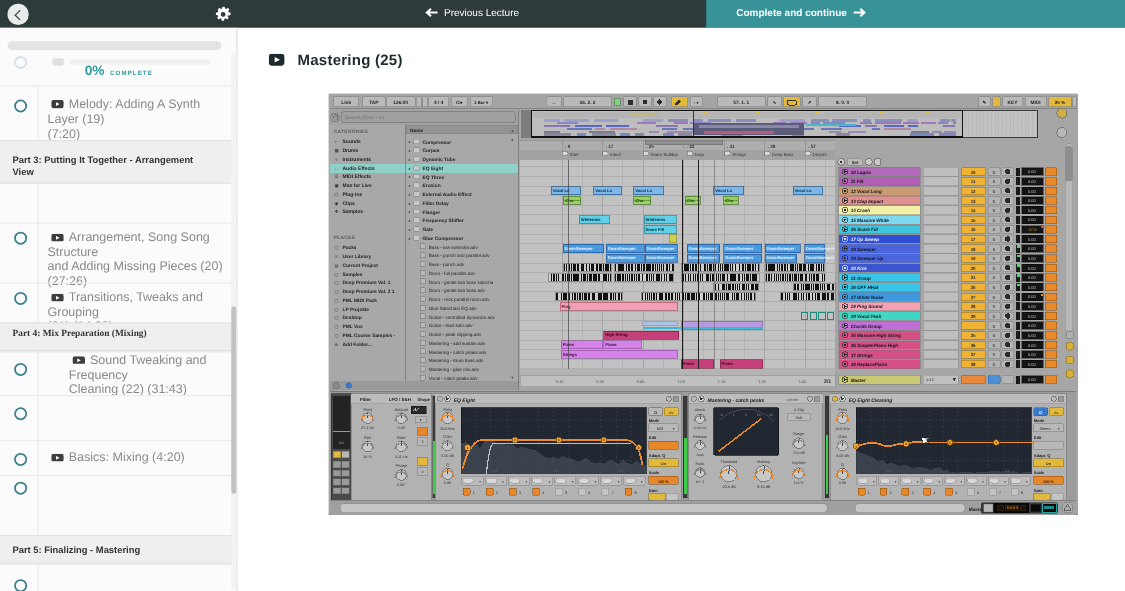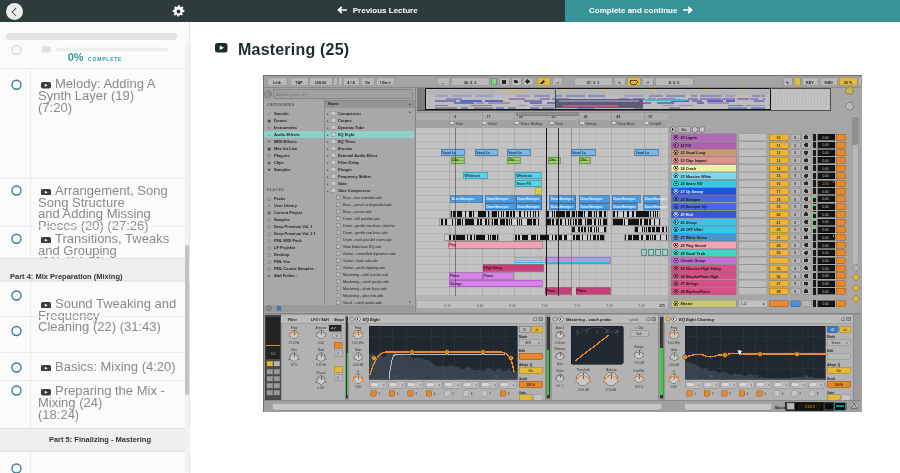--- a/index.html
+++ b/index.html
@@ -1,36 +1,36 @@
 <!DOCTYPE html>
 <html><head><meta charset="utf-8">
 <style>
 *{margin:0;padding:0;box-sizing:border-box;}
 body{width:900px;height:473px;overflow:hidden;font-family:"Liberation Sans",sans-serif;background:#fff;position:relative;}
 .topbar{position:absolute;left:0;top:0;width:900px;height:22px;background:#2d3b3a;z-index:5;}
 .tb-side{position:absolute;left:0;top:0;width:190px;height:22px;background:#2d3b3a;z-index:31;}
 .backbtn{position:absolute;left:6px;top:3px;width:17px;height:17px;background:#e9eceb;border-radius:50%;}
 .backbtn:after{content:"";position:absolute;left:6.5px;top:5.6px;width:4.5px;height:4.5px;border-left:1.8px solid #44504f;border-bottom:1.8px solid #44504f;transform:rotate(45deg);}
-.prev{position:absolute;left:190px;top:0;width:375px;height:22px;background:#2d3b3a;color:#fff;font-size:8px;font-weight:bold;text-align:center;line-height:22px;z-index:31;}
+.prev{position:absolute;left:190px;top:0;width:375px;height:22px;background:#2d3b3a;color:#fff;font-size:8px;font-weight:normal;text-align:center;line-height:22px;z-index:31;}
 .cc{position:absolute;left:565px;top:0;width:335px;height:22px;background:#389398;color:#fff;font-size:8px;font-weight:bold;line-height:22px;z-index:31;text-indent:24px;}
 .sidebar{position:absolute;left:0;top:22px;width:190px;height:451px;background:#fbfbfb;border-right:1px solid #e2e2e2;z-index:20;}
 .pbar{position:absolute;left:6px;top:11px;width:171px;height:7px;background:#e3e3e3;border-radius:3.5px;}
 .pctrow{position:absolute;left:0;top:25px;width:190px;text-align:center;color:#2f9a9e;}
 .pct{font-size:11px;font-weight:bold;}
 .plab{font-size:5px;font-weight:bold;letter-spacing:0.8px;}
 .vline{position:absolute;left:30px;top:45.5px;bottom:0;width:1px;background:#ececec;}
 .it{position:absolute;left:0;width:190px;border-top:1px solid #ececec;}
 .it .ic{position:absolute;left:0;top:0;}
-.it .tx{position:absolute;left:38px;top:0;width:148px;font-size:13px;line-height:11.5px;color:#8a8a8a;}
+.it .tx{position:absolute;left:38px;top:0;width:148px;font-size:10px;line-height:11.5px;color:#8a8a8a;}
 .pl{display:inline-block;vertical-align:-0.5px;margin-left:2.5px;margin-right:4.5px;}
 .hd{position:absolute;left:0;width:190px;background:#efefef;border-top:1px solid #e2e2e2;border-bottom:1px solid #e2e2e2;font-size:7.5px;line-height:10px;font-weight:bold;color:#333;padding-left:10px;}
 .sbtrack{position:absolute;left:184.5px;top:20px;width:4.5px;height:430px;background:#f3f3f3;border-radius:2px;}
 .sbthumb{position:absolute;left:184.5px;top:223px;width:4.5px;height:150px;background:#c2c2c2;border-radius:2px;}
 .main{position:absolute;left:190px;top:22px;width:710px;height:451px;background:#fff;}
-.title{position:absolute;left:48px;top:19px;font-size:16px;font-weight:bold;color:#1e2a2e;letter-spacing:0.2px;}
+.title{position:absolute;left:48px;top:19px;font-size:12px;font-weight:bold;color:#1e2a2e;letter-spacing:0.2px;}
 .tplay{position:absolute;left:25px;top:21px;} .tplay svg{display:block;}
 </style></head>
 <body>
 <div class="topbar"></div>
 <div class="tb-side">
   <div class="backbtn"></div>
   <svg width="13" height="13" style="position:absolute;left:172px;top:5px;" viewBox="0 0 24 24">
       <path fill="#fff" d="M12 8.5a3.5 3.5 0 1 0 0 7 3.5 3.5 0 0 0 0-7zm9.2 5.1l-2.1-.4a7.3 7.3 0 0 1-.6 1.5l1.3 1.8a1 1 0 0 1-.1 1.3l-1.2 1.2a1 1 0 0 1-1.3.1l-1.8-1.3c-.5.3-1 .5-1.5.6l-.4 2.1a1 1 0 0 1-1 .8h-1.7a1 1 0 0 1-1-.8l-.4-2.1c-.5-.1-1-.3-1.5-.6l-1.8 1.3a1 1 0 0 1-1.3-.1l-1.2-1.2a1 1 0 0 1-.1-1.3l1.3-1.8c-.3-.5-.5-1-.6-1.5l-2.1-.4a1 1 0 0 1-.8-1v-1.7a1 1 0 0 1 .8-1l2.1-.4c.1-.5.3-1 .6-1.5L4.5 5.4a1 1 0 0 1 .1-1.3l1.2-1.2a1 1 0 0 1 1.3-.1l1.8 1.3c.5-.3 1-.5 1.5-.6l.4-2.1a1 1 0 0 1 1-.8h1.7a1 1 0 0 1 1 .8l.4 2.1c.5.1 1 .3 1.5.6l1.8-1.3a1 1 0 0 1 1.3.1l1.2 1.2a1 1 0 0 1 .1 1.3l-1.3 1.8c.3.5.5 1 .6 1.5l2.1.4a1 1 0 0 1 .8 1v1.7a1 1 0 0 1-.8 1z"></path>
     </svg>
 </div>
@@ -74,21 +74,21 @@
       </svg>
 <div class="tx" style="padding-top:5.5px;"><span class="pl"><svg width="10" height="6.5" viewBox="0 0 20 13">
             <rect width="20" height="13" rx="3.5" fill="#3d3d3d"></rect>
             <polygon points="7.6,3.4 7.6,9.6 13.4,6.5" fill="#fff"></polygon>
           </svg></span>Transitions, Tweaks and Grouping<br>(21) (14:03)</div>
 </div>
 <div class="it" style="top:258.5px;height:35.5px;">
 <svg class="ic" width="30" height="35.5">
         <circle cx="16.5" cy="13.5" r="4.5" fill="none" stroke="#3a7f8c" stroke-width="1.4"></circle>
       </svg>
-<div class="tx" style="padding-top:16px;"><span class="pl"><svg width="10" height="6.5" viewBox="0 0 20 13">
+<div class="tx" style="padding-top:1px;margin-left:17px;"><span class="pl"><svg width="10" height="6.5" viewBox="0 0 20 13">
             <rect width="20" height="13" rx="3.5" fill="#3d3d3d"></rect>
             <polygon points="7.6,3.4 7.6,9.6 13.4,6.5" fill="#fff"></polygon>
           </svg></span>Sound Tweaking and Frequency<br>Cleaning (22) (31:43)</div>
 </div>
 <div class="it" style="top:294.0px;height:35.5px;">
 <svg class="ic" width="30" height="35.5">
         <circle cx="16.5" cy="14.0" r="4.5" fill="none" stroke="#3a7f8c" stroke-width="1.4"></circle>
       </svg>
 </div>
 <div class="it" style="top:329.5px;height:28.0px;padding-left:32px;">
@@ -97,32 +97,29 @@
       </svg>
 <div class="tx" style="padding-top:8.0px;"><span class="pl"><svg width="10" height="6.5" viewBox="0 0 20 13">
             <rect width="20" height="13" rx="3.5" fill="#3d3d3d"></rect>
             <polygon points="7.6,3.4 7.6,9.6 13.4,6.5" fill="#fff"></polygon>
           </svg></span>Basics: Mixing (4:20)</div>
 </div>
 <div class="it" style="top:357.5px;height:36.0px;">
 <svg class="ic" width="30" height="36.0">
         <circle cx="16.5" cy="9.5" r="4.5" fill="none" stroke="#3a7f8c" stroke-width="1.4"></circle>
       </svg>
-<div class="tx" style="padding-top:4.8px;"><span class="pl"><svg width="10" height="6.5" viewBox="0 0 20 13">
-            <rect width="20" height="13" rx="3.5" fill="#3d3d3d"></rect>
-            <polygon points="7.6,3.4 7.6,9.6 13.4,6.5" fill="#fff"></polygon>
-          </svg></span>Preparing the Mix - Mixing (24)<br>(18:24)</div>
 </div>
 <div class="it" style="top:428.5px;height:44.5px;">
 <svg class="ic" width="30" height="44.5">
         <circle cx="16.5" cy="16.5" r="4.5" fill="none" stroke="#3a7f8c" stroke-width="1.4"></circle>
       </svg>
 </div>
-<div class="hd" style="top:235.5px;height:23.0px;padding-top:13px;">Part 4: Mix Preparation (Mixing)</div>
-<div class="hd" style="top:406.0px;height:22.5px;padding-top:6.3px;text-align:center;">Part 5: Finalizing - Mastering</div>
+<div class="hd" style="top:90.0px;height:35.0px;padding-top:10.0px;">Part 3: Putting It Together - Arrangement<br>View</div>
+<div class="hd" style="top:235.5px;height:23.0px;padding-top:3px;font-family:Liberation Serif, serif;">Part 4: Mix Preparation (Mixing)</div>
+<div class="hd" style="top:406.0px;height:22.5px;padding-top:6.3px;">Part 5: Finalizing - Mastering</div>
   <div class="sbtrack"></div>
     <div class="sbthumb"></div>
 </div>
 
 <div class="main">
   <div class="tplay">
       <svg width="12.5" height="9.5" viewBox="0 0 25 19">
         <rect width="25" height="19" rx="5" fill="#1e2b2e"></rect>
         <polygon points="9.5,5 9.5,14 18,9.5" fill="#fff"></polygon>
       </svg>

